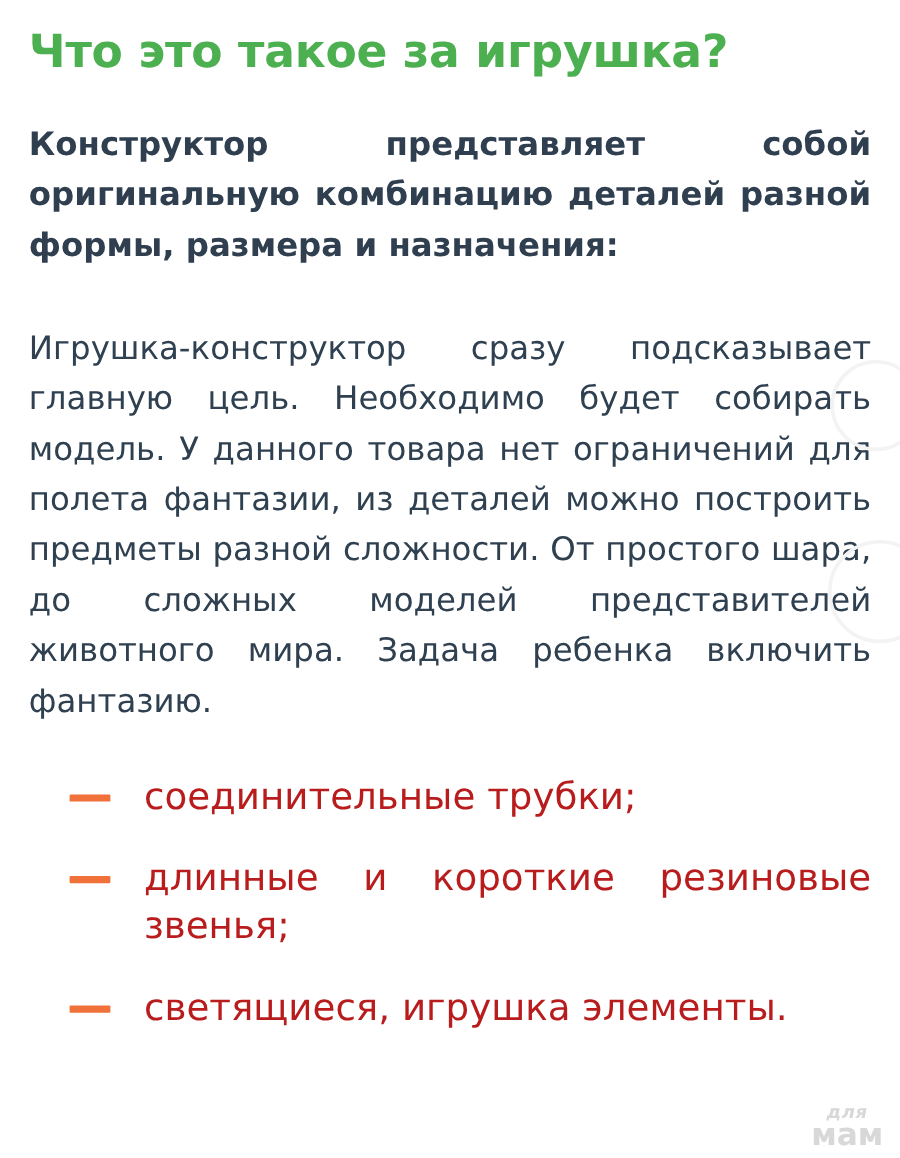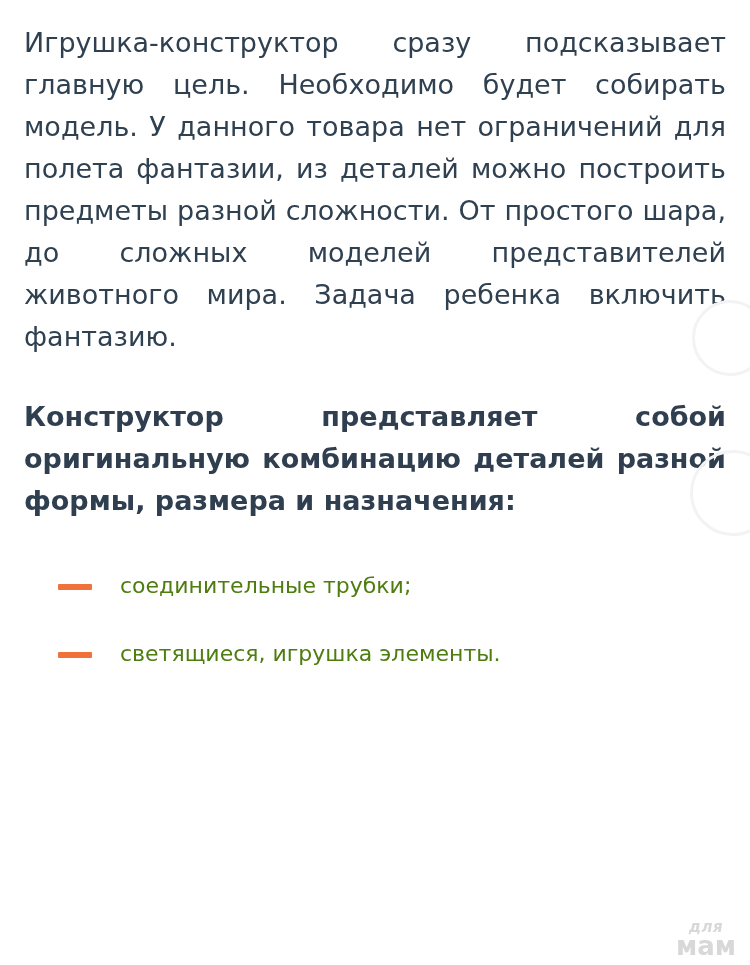--- a/index.html
+++ b/index.html
@@ -47,25 +47,25 @@
   }
   ul.bullet-list {
     list-style: none;
     margin: 0;
     padding: 0;
   }
   ul.bullet-list li {
     position: relative;
     padding-left: 96px;
     margin-bottom: 28px;
-    font-size: 22px;
+    font-size: 31px;
     line-height: 40px;
     text-align: justify;
     text-align-last: left;
-    color: #4d7c0f;
+    color: #b91c1c;
   }
   ul.bullet-list li .dash {
     position: absolute;
     left: 34px;
     top: 18px;
     width: 34px;
     height: 6px;
     background: #f1713b;
     border-radius: 1px;
   }
@@ -97,29 +97,34 @@
     pointer-events: none;
   }
   .ghost-1 { right: -18px; top: 300px; width: 70px; height: 70px; }
   .ghost-2 { right: -26px; top: 450px; width: 80px; height: 80px; }
 </style>
 </head>
 <body>
 
 <div class="page">
 
+  <h1 class="article-title">Что это такое за игрушка?</h1>
+
+  <p class="para bold">Конструктор представляет собой оригинальную комбинацию деталей разной формы, размера и назначения:</p>
 
   <p class="para">Игрушка-конструктор сразу подсказывает главную цель. Необходимо будет собирать модель. У данного товара нет ограничений для полета фантазии, из деталей можно построить предметы разной сложности. От простого шара, до сложных моделей представителей животного мира. Задача ребенка включить фантазию.</p>
-
-  <p class="para bold">Конструктор представляет собой оригинальную комбинацию деталей разной формы, размера и назначения:</p>
 
   <ul class="bullet-list">
     <li>
       <span class="dash"></span>
       <span>соединительные трубки;</span>
+    </li>
+    <li>
+      <span class="dash"></span>
+      <span>длинные и короткие резиновые звенья;</span>
     </li>
     <li>
       <span class="dash"></span>
       <span>светящиеся, игрушка элементы.</span>
     </li>
   </ul>
 
   <div class="ghost-circle ghost-1"></div>
   <div class="ghost-circle ghost-2"></div>
 

